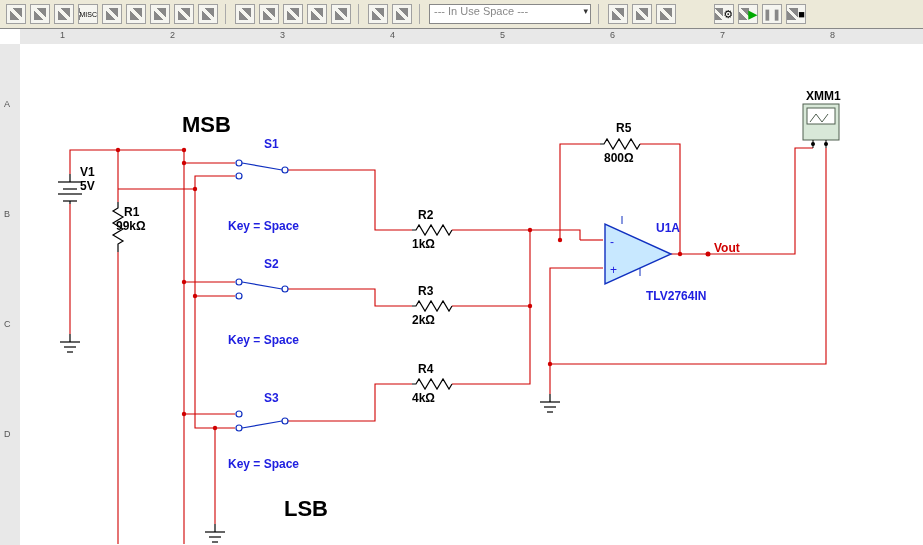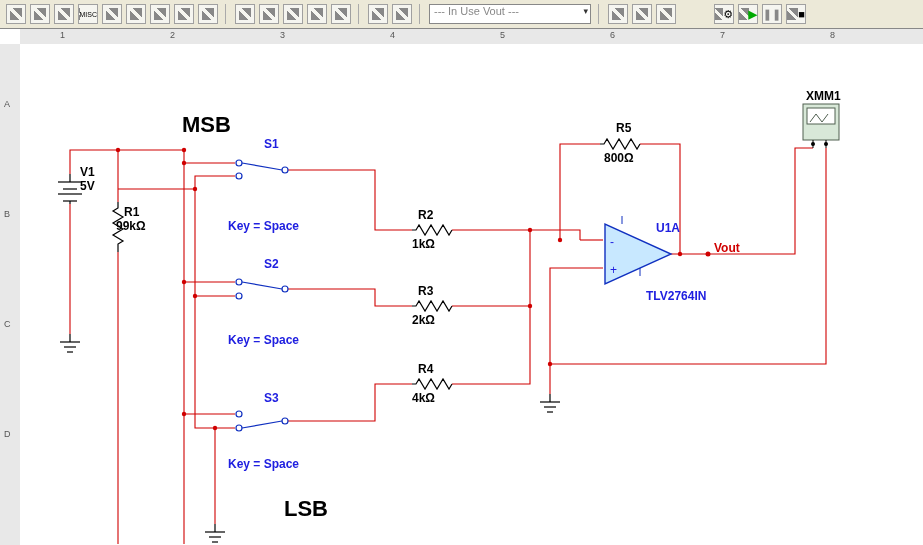--- a/index.html
+++ b/index.html
@@ -45,21 +45,21 @@
   <div class="sep"></div>
   <div class="tbtn"></div>
   <div class="tbtn"></div>
   <div class="tbtn"></div>
   <div class="tbtn"></div>
   <div class="tbtn"></div>
   <div class="sep"></div>
   <div class="tbtn"></div>
   <div class="tbtn"></div>
   <div class="sep"></div>
-  <div class="dropdown">--- In Use Vout ---</div>
+  <div class="dropdown">--- In Use Space ---</div>
   <div class="sep"></div>
   <div class="tbtn"></div>
   <div class="tbtn"></div>
   <div class="tbtn"></div>
   <div style="flex:0 0 30px"></div>
   <div class="tbtn">⚙</div>
   <div class="tbtn play">▶</div>
   <div class="tbtn pause">❚❚</div>
   <div class="tbtn stop">■</div>
 </div>

